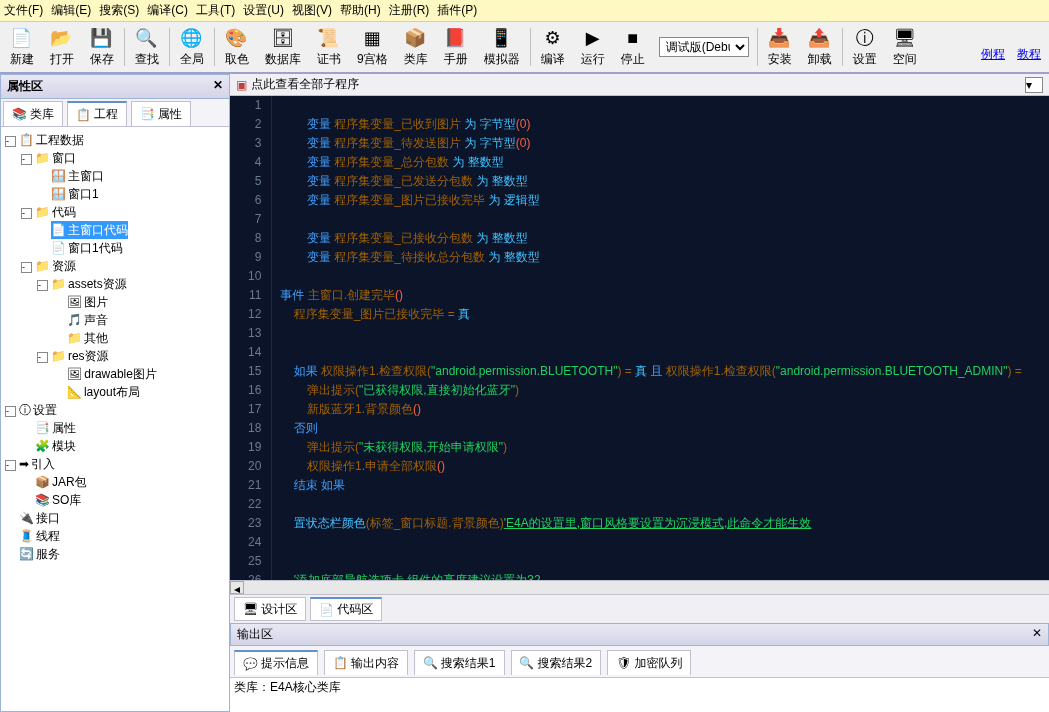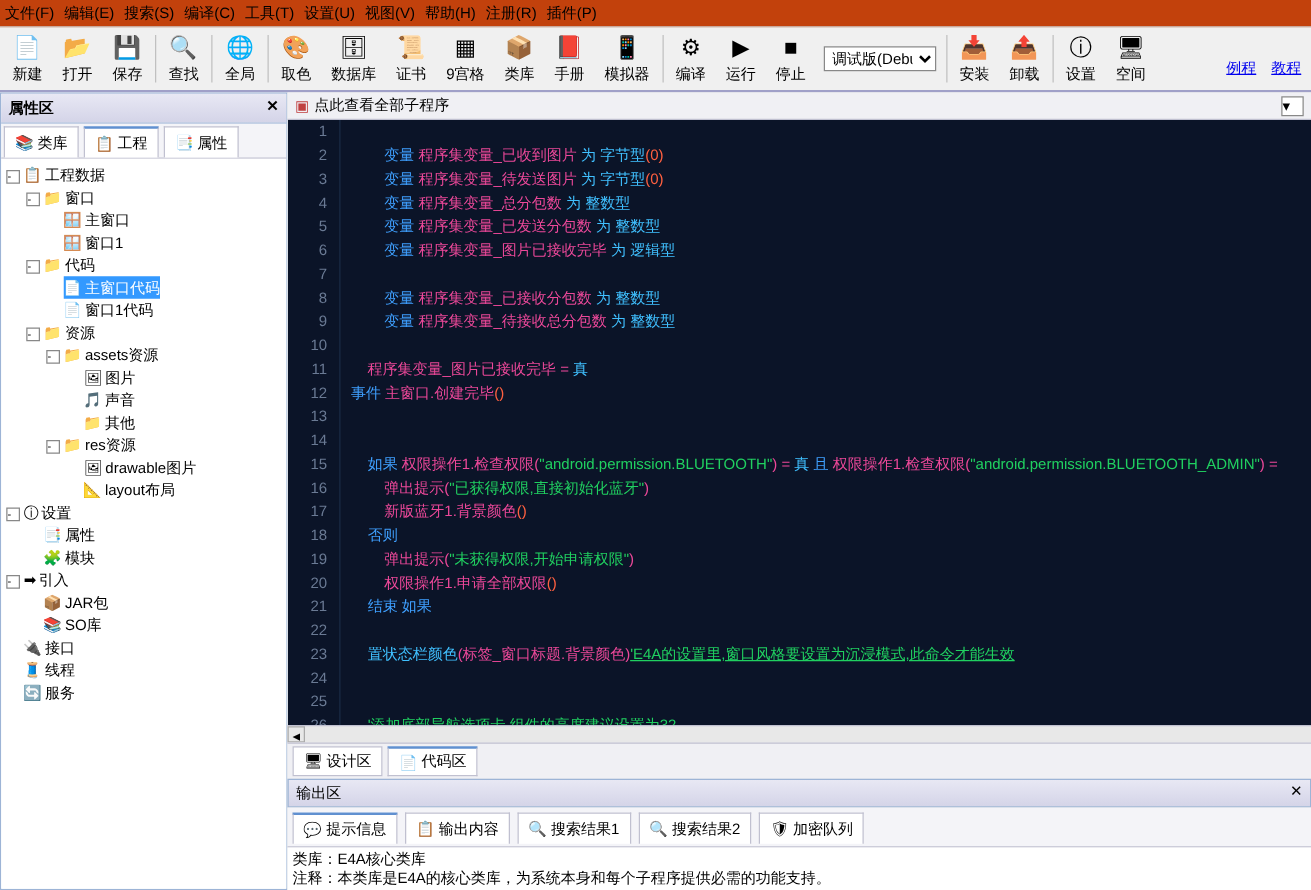--- a/index.html
+++ b/index.html
@@ -1,17 +1,17 @@
 <!DOCTYPE html>
 <html><head>
 <meta charset="utf-8">
 <style>
 * { margin:0; padding:0; box-sizing:border-box; font-family:"SimSun","宋体",Arial,sans-serif; font-size:12px; }
 body { width:1049px; height:712px; background:#f0f0f0; overflow:hidden; display:flex; flex-direction:column; }
-.menubar { display:flex; background:#c2410c; padding:2px 4px; gap:8px; border-bottom:1px solid #ccc; }
+.menubar { display:flex; background:#fef9c3; padding:2px 4px; gap:8px; border-bottom:1px solid #ccc; }
 .menubar span { cursor:pointer; }
 .toolbar { display:flex; background:#f0f0f0; padding:2px 2px; gap:0; border-bottom:2px solid #a0a0c8; align-items:center; flex-wrap:nowrap; }
 .tbtn { display:flex; flex-direction:column; align-items:center; padding:2px 8px; cursor:pointer; min-width:38px; }
 .tbtn .icon { width:24px; height:24px; display:flex; align-items:center; justify-content:center; font-size:18px; }
 .tbtn .lbl { font-size:12px; margin-top:1px; }
 .tsep { width:1px; height:38px; background:#c0c0c0; margin:0 2px; }
 .combo { border:1px solid #888; background:#fff; padding:1px 2px; font-size:12px; width:90px; }
 .link { color:#0000ee; text-decoration:underline; cursor:pointer; margin:0 6px; padding-top:14px; }
 .main { flex:1; display:flex; min-height:0; }
 .left { width:230px; background:#fff; border:1px solid #9db4d6; display:flex; flex-direction:column; }
@@ -33,21 +33,21 @@
 .code-area { flex:1; display:flex; background:#0b1428; color:#ddd; font-family:Consolas,"Courier New",monospace; font-size:13px; overflow:auto; position:relative; }
 .gutter { background:#0b1428; color:#6a7a94; text-align:right; padding:0 10px 0 18px; user-select:none; border-right:1px solid #1a2a44; }
 .gutter div { height:19px; line-height:19px; }
 .codelines { flex:1; padding-left:8px; }
 .codelines div.line { height:19px; line-height:19px; white-space:pre; }
 .kw { color:#3fa0ff; }
 .kw2 { color:#40c0ff; }
 .str { color:#20d060; }
 .num { color:#ff6040; }
 .comm { color:#20d060;text-decoration:underline; }
-.pl { color:#ec4899; }
+.pl { color:#a16207; }
 .bot-tabs { display:flex; background:#f0f0f4; border-top:1px solid #c0c0d0; padding:2px 4px; gap:4px; }
 .bot-tab { padding:2px 8px; border:1px solid #c0c0d0; background:#fff; cursor:pointer; display:flex; align-items:center; gap:3px; }
 .bot-tab.active { border-top:2px solid #6090d0; }
 .output-title { background:linear-gradient(#e8e8f4,#d4d4e8); border:1px solid #9db4d6; padding:2px 6px; font-weight:normal; display:flex; justify-content:space-between; }
 .output-tabs { display:flex; background:#f4f4f8; border-bottom:1px solid #c0c0d0; padding:2px 2px; gap:2px; }
 .output-content { background:#fff; padding:2px 4px; height:34px; overflow:hidden; line-height:15px; }
 </style>
 </head>
 <body>
 
@@ -251,22 +251,22 @@
           <div class="line">&nbsp;</div>
           <div class="line">        <span class="kw">变量</span><span class="pl"> 程序集变量_已收到图片 </span><span class="kw2">为</span><span class="pl"> </span><span class="kw2">字节型</span><span class="num">(0)</span></div>
           <div class="line">        <span class="kw">变量</span><span class="pl"> 程序集变量_待发送图片 </span><span class="kw2">为</span><span class="pl"> </span><span class="kw2">字节型</span><span class="num">(0)</span></div>
           <div class="line">        <span class="kw">变量</span><span class="pl"> 程序集变量_总分包数 </span><span class="kw2">为</span><span class="pl"> </span><span class="kw2">整数型</span></div>
           <div class="line">        <span class="kw">变量</span><span class="pl"> 程序集变量_已发送分包数 </span><span class="kw2">为</span><span class="pl"> </span><span class="kw2">整数型</span></div>
           <div class="line">        <span class="kw">变量</span><span class="pl"> 程序集变量_图片已接收完毕 </span><span class="kw2">为</span><span class="pl"> </span><span class="kw2">逻辑型</span></div>
           <div class="line">        </div>
           <div class="line">        <span class="kw">变量</span><span class="pl"> 程序集变量_已接收分包数 </span><span class="kw2">为</span><span class="pl"> </span><span class="kw2">整数型</span></div>
           <div class="line">        <span class="kw">变量</span><span class="pl"> 程序集变量_待接收总分包数 </span><span class="kw2">为</span><span class="pl"> </span><span class="kw2">整数型</span></div>
           <div class="line">&nbsp;</div>
+          <div class="line"><span class="kw">事件</span><span class="pl"> 主窗口.创建完毕</span><span class="num">()</span></div>
           <div class="line"><span class="pl">    程序集变量_图片已接收完毕 = </span><span class="kw2">真</span></div>
-          <div class="line"><span class="kw">事件</span><span class="pl"> 主窗口.创建完毕</span><span class="num">()</span></div>
           <div class="line">&nbsp;</div>
           <div class="line">&nbsp;</div>
           <div class="line"><span class="pl">    </span><span class="kw">如果</span><span class="pl"> 权限操作1.检查权限(</span><span class="str">"android.permission.BLUETOOTH"</span><span class="pl">) = </span><span class="kw2">真</span><span class="pl"> </span><span class="kw">且</span><span class="pl"> 权限操作1.检查权限(</span><span class="str">"android.permission.BLUETOOTH_ADMIN"</span><span class="pl">) = </span></div>
           <div class="line"><span class="pl">        弹出提示(</span><span class="str">"已获得权限,直接初始化蓝牙"</span><span class="pl">)</span></div>
           <div class="line"><span class="pl">        新版蓝牙1.背景颜色</span><span class="num">()</span></div>
           <div class="line"><span class="pl">    </span><span class="kw">否则</span></div>
           <div class="line"><span class="pl">        弹出提示(</span><span class="str">"未获得权限,开始申请权限"</span><span class="pl">)</span></div>
           <div class="line"><span class="pl">        权限操作1.申请全部权限</span><span class="num">()</span></div>
           <div class="line"><span class="pl">    </span><span class="kw">结束 如果</span></div>
           <div class="line">&nbsp;</div>
@@ -312,16 +312,15 @@
           <span>🔍</span>
           <span>搜索结果2</span>
         </div>
         <div class="tab">
           <span>🛡</span>
           <span>加密队列</span>
         </div>
       </div>
     <div class="output-content" id="outcontent">
         <div>类库：E4A核心类库</div>
-        <div>注释：本类库是E4A的核心类库，为系统本身和每个子程序提供必需的功能支持。</div>
       </div>
   </div>
 </div>
 
 </body></html>

